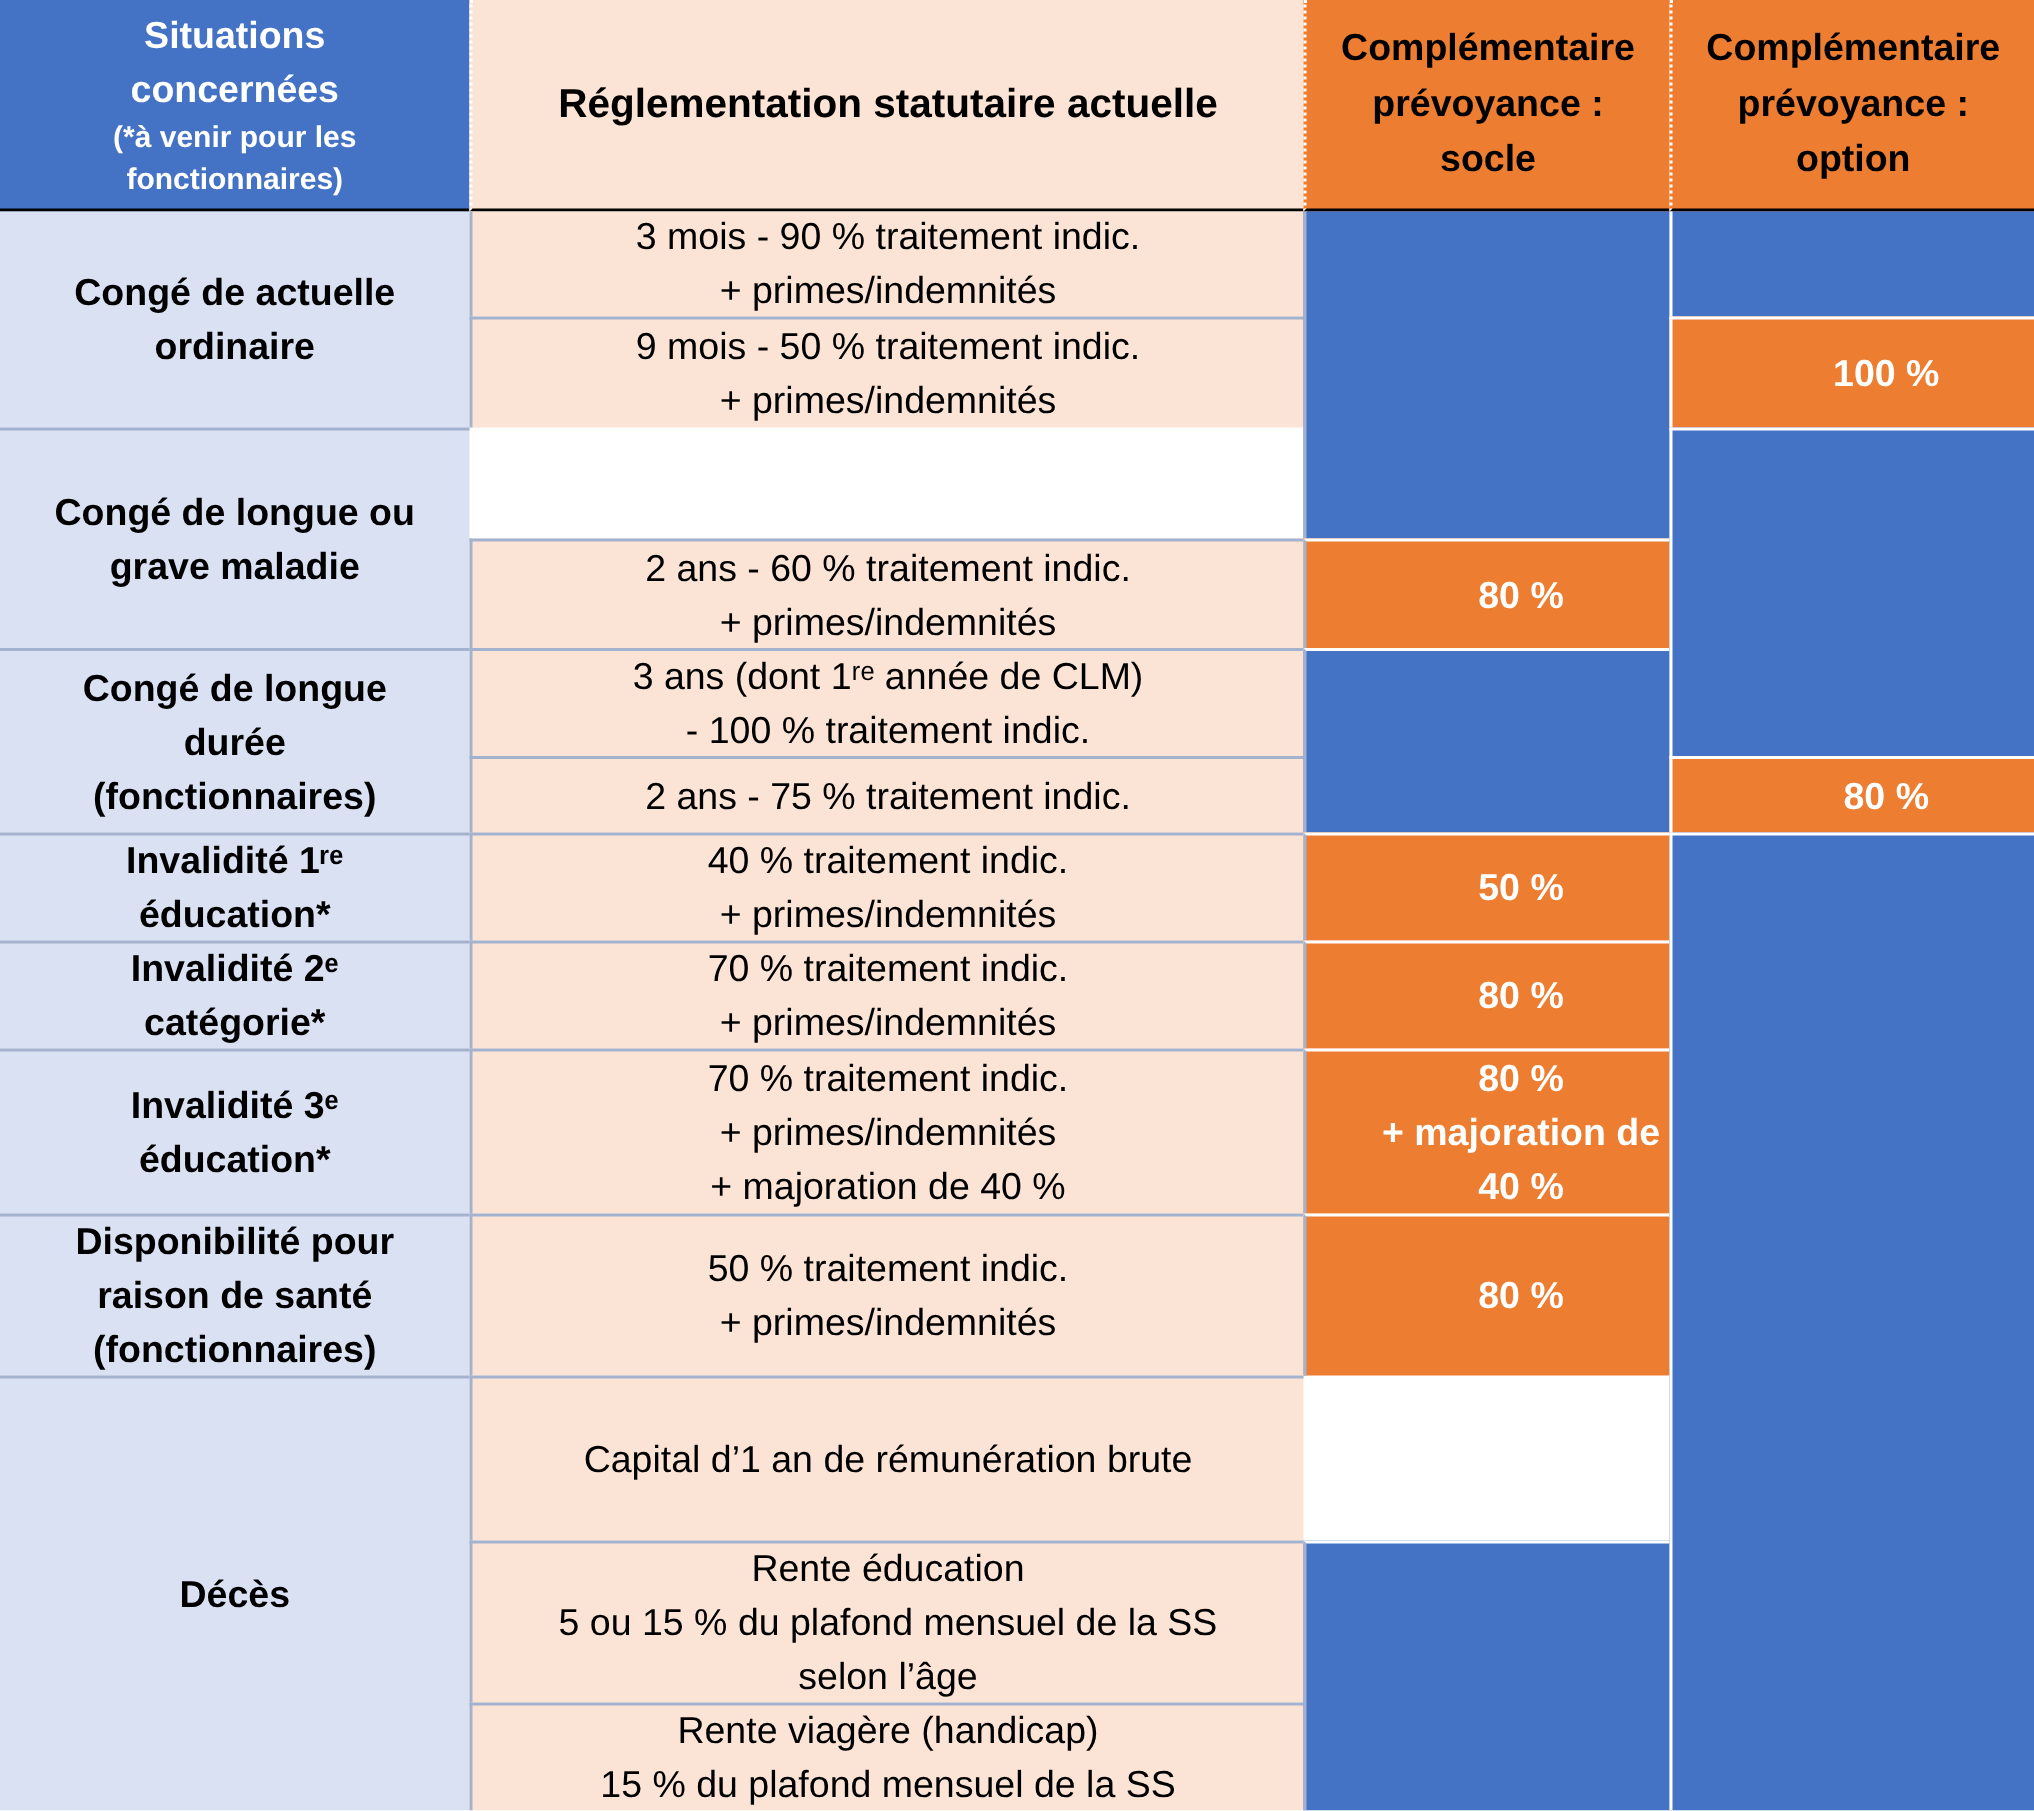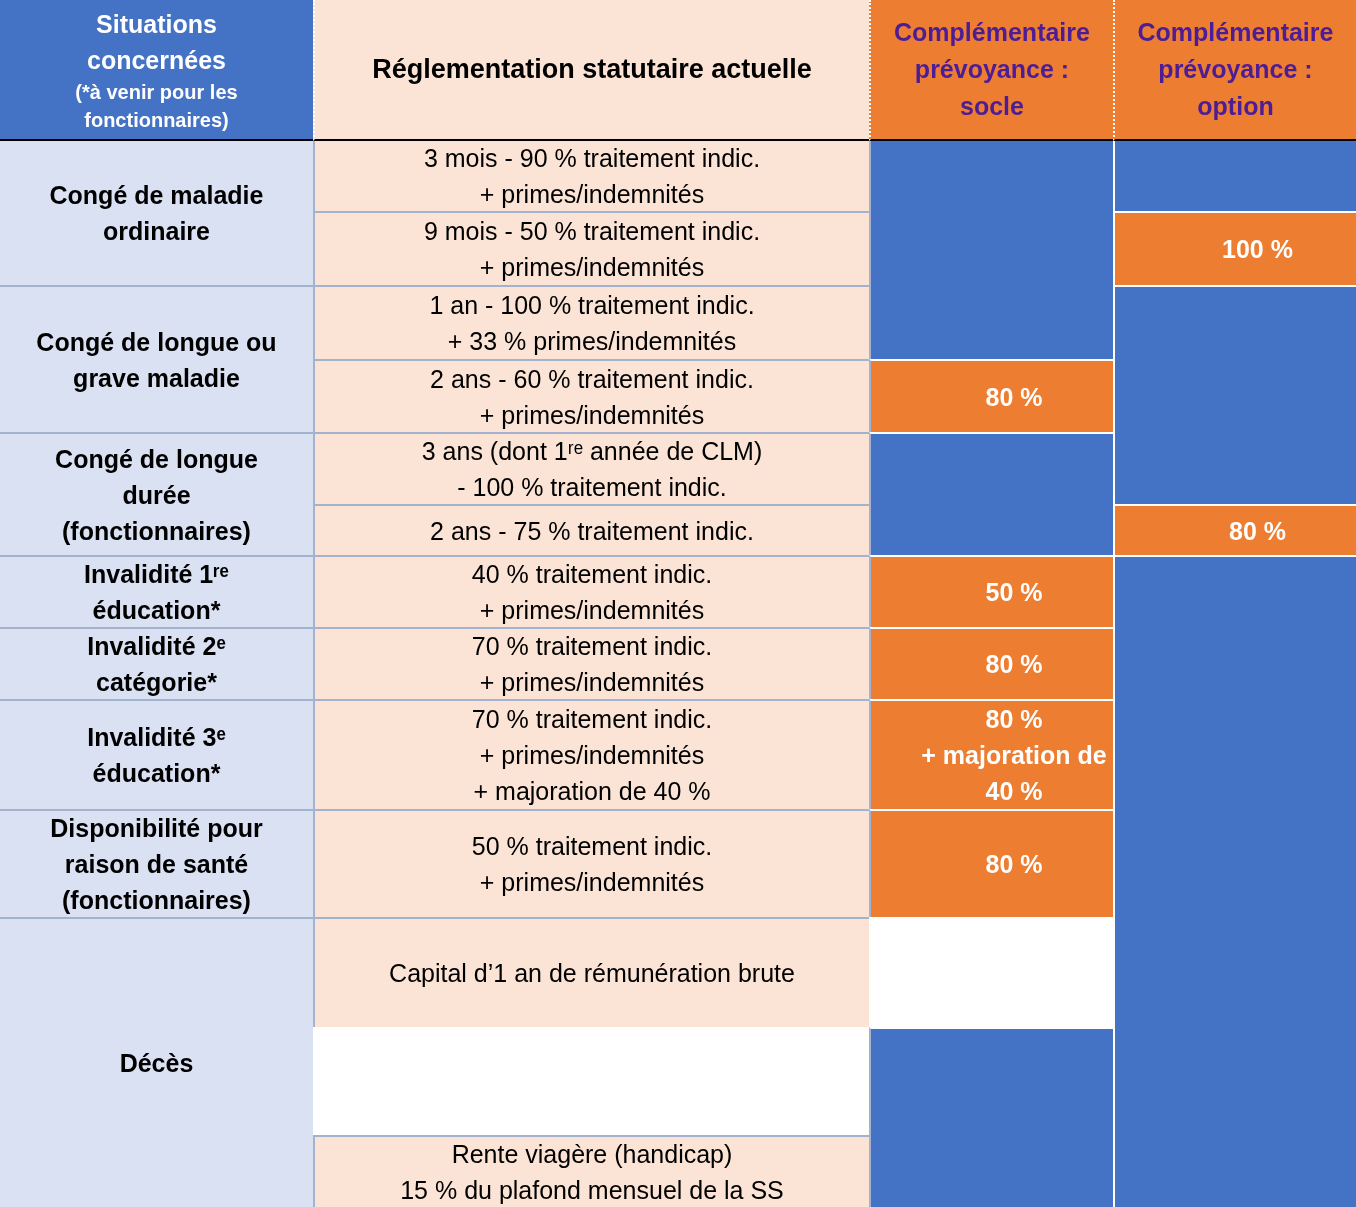--- a/index.html
+++ b/index.html
@@ -38,21 +38,21 @@
     background:var(--header-blue);color:#fff;font-weight:bold;
     flex-direction:column;justify-content:center;
   }
   .hd-situations .hd-title{font-size:25px;line-height:36px;}
   .hd-situations .hd-note{font-size:20px;line-height:28px;}
   .hd-reglementation{
     background:var(--peach);color:#000;font-weight:bold;font-size:27px;
     border-left:2px dotted var(--line-white);
   }
   .hd-orange{
-    background:var(--orange);color:#4c1d95;font-weight:bold;
+    background:var(--orange);color:#000000;font-weight:bold;
     font-size:25px;line-height:37px;
     border-left:2px dotted var(--line-white);
   }
   
   .c-label{
     background:var(--light-blue);color:#000;font-weight:bold;
     font-size:25px;line-height:36px;
   }
   .c-reg{
     background:var(--peach);color:#000;
@@ -81,21 +81,21 @@
 fonctionnaires)</div>
   </div>
   <div class="cell hd hd-reglementation" style="grid-area:1/2/2/3">Réglementation statutaire actuelle</div>
   <div class="cell hd hd-orange" style="grid-area:1/3/2/4">Complémentaire
 prévoyance :
 socle</div>
   <div class="cell hd hd-orange" style="grid-area:1/4/2/5">Complémentaire
 prévoyance :
 option</div>
 
-  <div class="cell c-label" style="grid-area:2/1/4/2">Congé de maladie
+  <div class="cell c-label" style="grid-area:2/1/4/2">Congé de actuelle
 ordinaire</div>
   <div class="cell c-label bt-g" style="grid-area:4/1/6/2">Congé de longue ou
 grave maladie</div>
   <div class="cell c-label bt-g" style="grid-area:6/1/8/2">Congé de longue
 durée
 (fonctionnaires)</div>
   <div class="cell c-label bt-g" style="grid-area:8/1/9/2">Invalidité 1ʳᵉ
 éducation*</div>
   <div class="cell c-label bt-g" style="grid-area:9/1/10/2">Invalidité 2ᵉ
 catégorie*</div>
@@ -103,37 +103,38 @@
 éducation*</div>
   <div class="cell c-label bt-g" style="grid-area:11/1/12/2">Disponibilité pour
 raison de santé
 (fonctionnaires)</div>
   <div class="cell c-label bt-g" style="grid-area:12/1/15/2">Décès</div>
 
   <div class="cell c-reg" style="grid-area:2/2/3/3">3 mois - 90 % traitement indic.
 + primes/indemnités</div>
   <div class="cell c-reg bt-g" style="grid-area:3/2/4/3">9 mois - 50 % traitement indic.
 + primes/indemnités</div>
-  <div class="cell c-reg bt-g" style="grid-area:4/2/5/3">1 an - 100 % traitement indic.
-+ 33 % primes/indemnités</div>
   <div class="cell c-reg bt-g" style="grid-area:5/2/6/3">2 ans - 60 % traitement indic.
 + primes/indemnités</div>
   <div class="cell c-reg bt-g" style="grid-area:6/2/7/3">3 ans (dont 1ʳᵉ année de CLM)
 - 100 % traitement indic.</div>
   <div class="cell c-reg bt-g" style="grid-area:7/2/8/3">2 ans - 75 % traitement indic.</div>
   <div class="cell c-reg bt-g" style="grid-area:8/2/9/3">40 % traitement indic.
 + primes/indemnités</div>
   <div class="cell c-reg bt-g" style="grid-area:9/2/10/3">70 % traitement indic.
 + primes/indemnités</div>
   <div class="cell c-reg bt-g" style="grid-area:10/2/11/3">70 % traitement indic.
 + primes/indemnités
 + majoration de 40 %</div>
   <div class="cell c-reg bt-g" style="grid-area:11/2/12/3">50 % traitement indic.
 + primes/indemnités</div>
   <div class="cell c-reg bt-g" style="grid-area:12/2/13/3">Capital d’1 an de rémunération brute</div>
+  <div class="cell c-reg bt-g" style="grid-area:13/2/14/3">Rente éducation
+5 ou 15 % du plafond mensuel de la SS
+selon l’âge</div>
   <div class="cell c-reg bt-g" style="grid-area:14/2/15/3">Rente viagère (handicap)
 15 % du plafond mensuel de la SS</div>
 
   <div class="cell c-blue col3" style="grid-area:2/3/5/4"></div>
   <div class="cell c-orange col3 bt-w" style="grid-area:5/3/6/4">80 %</div>
   <div class="cell c-blue col3 bt-w" style="grid-area:6/3/8/4"></div>
   <div class="cell c-orange col3 bt-w" style="grid-area:8/3/9/4">50 %</div>
   <div class="cell c-orange col3 bt-w" style="grid-area:9/3/10/4">80 %</div>
   <div class="cell c-orange col3 bt-w" style="grid-area:10/3/11/4">80 %
 + majoration de

